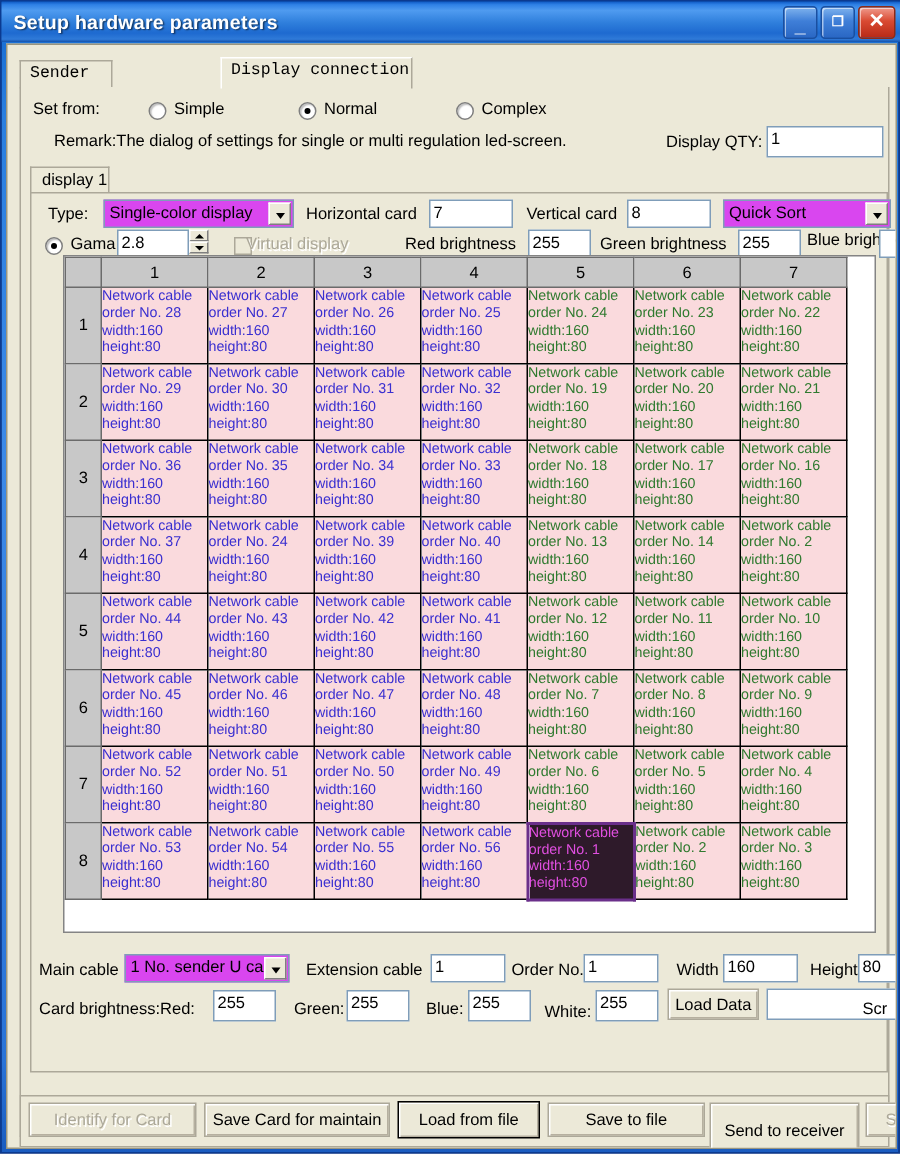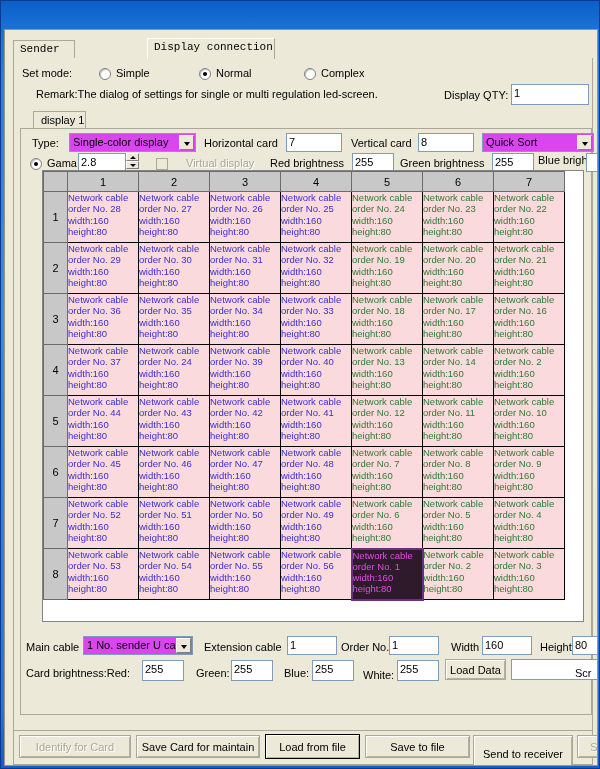--- a/index.html
+++ b/index.html
@@ -149,45 +149,59 @@
     display:flex;align-items:center;justify-content:center;
   }
   .btn.default{border:1px solid #000;box-shadow:inset 1px 1px 0 #fff, inset -1px -1px 0 #b6b0a0;}
   .btn.disabled{color:#aca899;text-shadow:1px 1px 0 #fff;}
 </style>
 </head>
 <body>
 
 <div class="window">
 
+  <div class="titlebar">
+    <div class="title-text">Setup hardware parameters</div>
+    <div class="title-btns">
+      <div class="tbtn min">
+          <span class="g">_</span>
+        </div>
+      <div class="tbtn max">
+          <span class="g">❐</span>
+        </div>
+      <div class="tbtn close">
+          <span class="g">✕</span>
+        </div>
+    </div>
+  </div>
 
   <div class="client">
 
     <div class="tabstrip">
       <div class="tab" style="left:0;width:62px;"><span>Sender</span></div>
       <div class="tab" style="left:76px;width:72px;margin-top:44px;"><span>Receiver</span></div>
       <div class="tab active" style="left:134px;width:128px;"><span>Display connection</span></div>
     </div>
 
     <div class="panel">
 
-      <div class="lbl" style="left:8px;top:9px;">Set mode:</div>
+      <div class="lbl" style="left:8px;top:9px;">Set from:</div>
       <div class="radio" style="left:85px;top:10px;"></div>
       <div class="lbl" style="left:102px;top:9px;">Simple</div>
       <div class="radio on" style="left:185px;top:10px;"></div>
       <div class="lbl" style="left:202px;top:9px;">Normal</div>
       <div class="radio" style="left:290px;top:10px;"></div>
       <div class="lbl" style="left:307px;top:9px;">Complex</div>
 
       <div class="lbl" style="left:22px;top:30px;">Remark:The dialog of settings for single or multi  regulation led-screen.</div>
 
       <div class="lbl" style="left:430px;top:31px;">Display QTY:</div>
       <div class="tbox" style="left:497px;top:26px;width:78px;height:21px;">1</div>
 
-      <div class="subtab" style="left:19px;top:53px;width:53px;height:18px;"><span>display 1</span></div>
+      <div class="subtab" style="left:6px;top:53px;width:53px;height:18px;"><span>display 1</span></div>
       <div class="groupbox" style="left:6px;top:70px;width:572px;height:587px;"></div>
 
       <div class="lbl" style="left:18px;top:79px;">Type:</div>
       <div class="combo" style="left:55px;top:75px;width:127px;height:19px;">
         <span>Single-color display</span>
         <span class="arw"></span>
       </div>
       <div class="lbl" style="left:190px;top:79px;">Horizontal card</div>
       <div class="tbox" style="left:272px;top:75px;width:56px;height:19px;">7</div>
       <div class="lbl" style="left:337px;top:79px;">Vertical card</div>
@@ -198,21 +212,21 @@
       </div>
 
       <div class="radio on" style="left:16px;top:100px;"></div>
       <div class="lbl" style="left:33px;top:99px;">Gama</div>
       <div class="tbox" style="left:64px;top:95px;width:48px;height:19px;">2.8</div>
       <div class="spin" style="left:112px;top:95px;height:17px;">
         <span class="sb up"></span>
         <span class="sb dn"></span>
       </div>
       <div class="chk" style="left:142px;top:100px;"></div>
-      <div class="lbl" style="left:172px;top:99px;color:#aca899;text-shadow:1px 1px 0 #fff;">Virtual display</div>
+      <div class="lbl" style="left:150px;top:99px;color:#aca899;text-shadow:1px 1px 0 #fff;">Virtual display</div>
       <div class="lbl" style="left:256px;top:99px;">Red brightness</div>
       <div class="tbox" style="left:338px;top:95px;width:42px;height:19px;">255</div>
       <div class="lbl" style="left:386px;top:99px;">Green brightness</div>
       <div class="tbox" style="left:478px;top:95px;width:42px;height:19px;">255</div>
       <div class="lbl" style="left:524px;top:96px;">Blue brightness</div>
       <div class="tbox" style="left:572px;top:95px;width:42px;height:19px;"></div>
 
       <div class="gridwrap" style="left:28px;top:112px;width:542px;height:452px;">
         <table class="grid" id="grid-table">
             <tbody>

